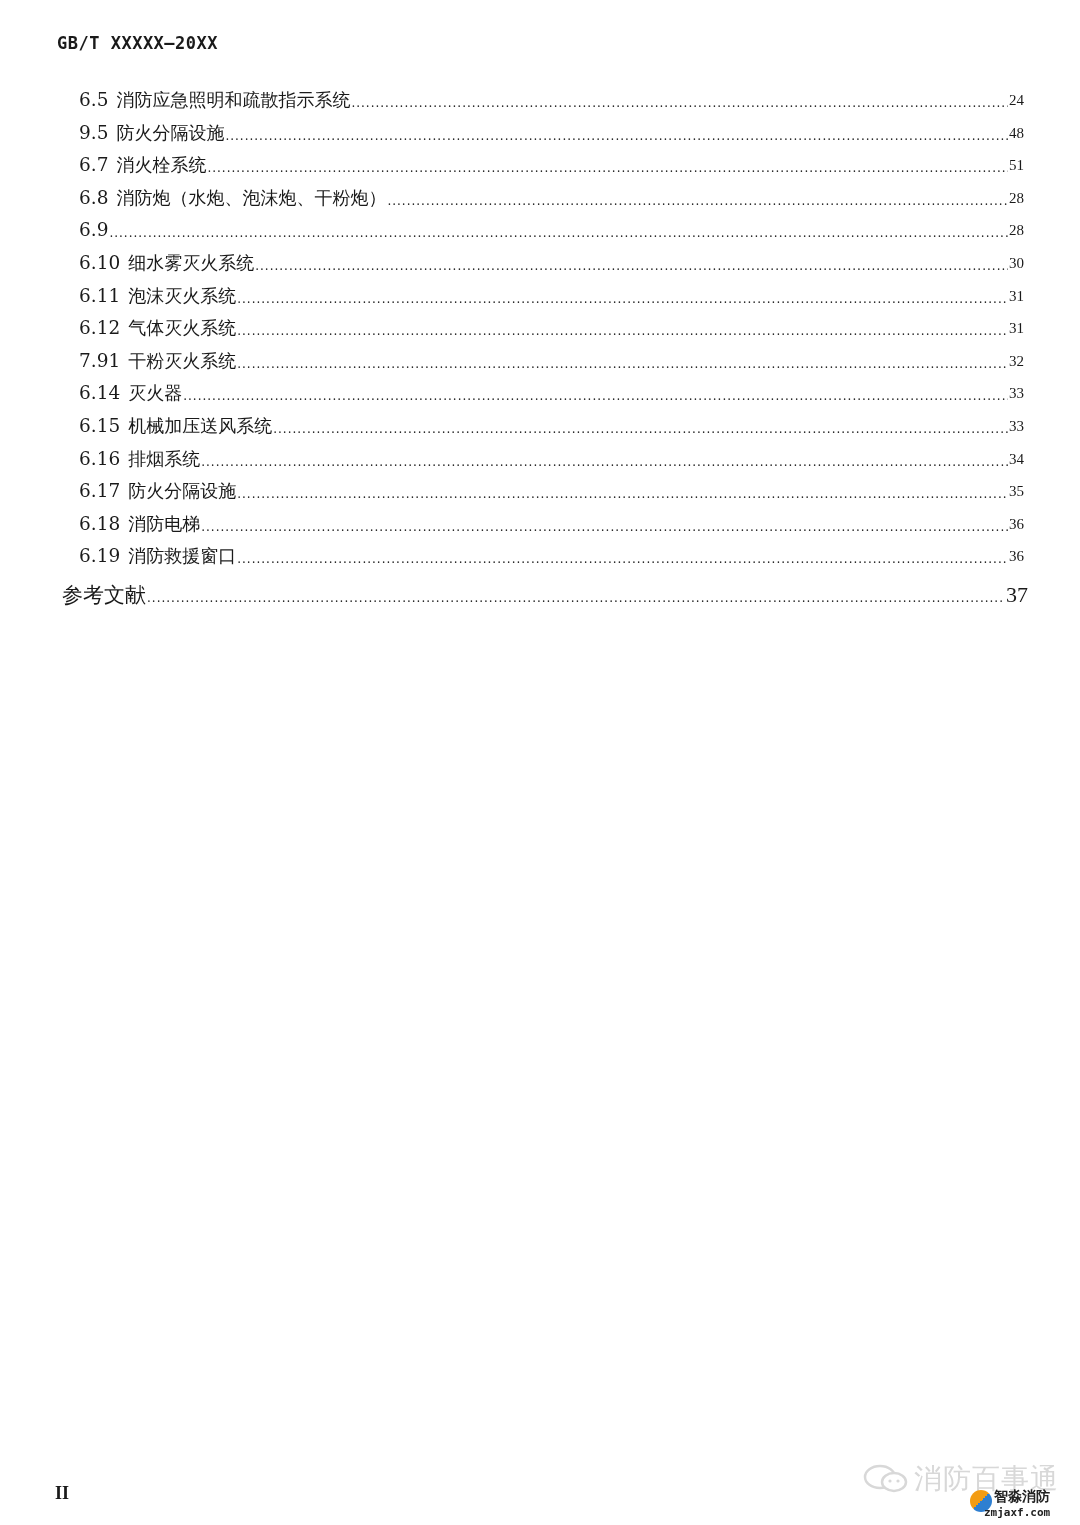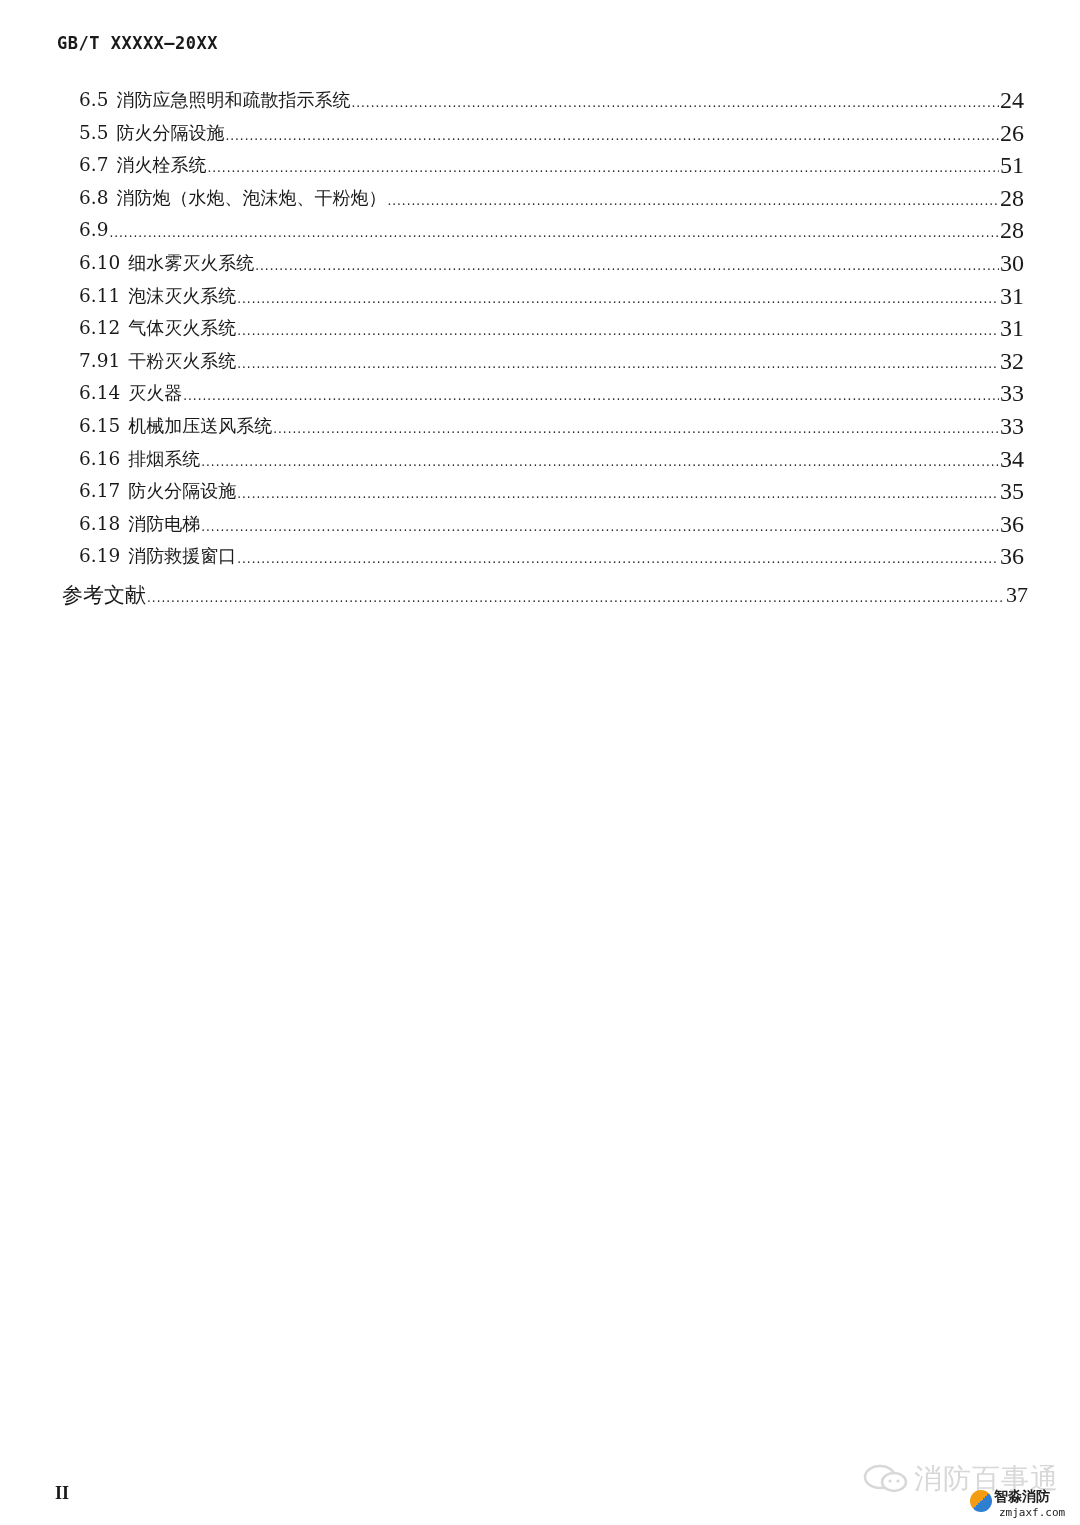--- a/index.html
+++ b/index.html
@@ -3,49 +3,49 @@
 <meta charset="utf-8">
 <style>
   html, body { margin:0; padding:0; background:#ffffff; }
   body { width:1080px; height:1525px; position:relative; overflow:hidden; font-family:"DejaVu Serif", serif; color:#1a1a1a; }
   .header { position:absolute; left:57px; top:33px; font-family:"DejaVu Sans Mono", monospace; font-weight:bold; font-size:17px; letter-spacing:0.5px; }
   .toc { position:absolute; left:0; top:84px; width:1080px; }
   .row { position:absolute; left:79px; width:945px; height:28px; display:flex; align-items:flex-end; font-size:18.5px; line-height:28px; }
   .row .num { white-space:pre; }
   .row .title { white-space:nowrap; margin-left:8px; font-family:"DejaVu Sans", sans-serif; font-size:18px; }
   .row .dots { flex:1; overflow:hidden; white-space:nowrap; margin:0 1px; font-size:12px; letter-spacing:1px; line-height:22px; color:#222; }
-  .row .page { white-space:nowrap; font-family:"Liberation Serif", serif; font-size:24px; }
+  .row .page { white-space:nowrap; font-family:"Liberation Serif", serif; font-size:15px; }
   .row.top { left:62px; width:966px; font-size:21px; }
   .row.top .title { margin-left:0; font-size:21px; }
   .row.top .page { font-size:22px; }
   .footer-page { position:absolute; left:55px; top:1483px; font-family:"Liberation Serif", serif; font-weight:bold; font-size:18px; }
   .wm { position:absolute; left:862px; top:1460px; width:200px; height:60px; }
   .wm-main { position:absolute; left:52px; top:0; font-family:"DejaVu Sans", sans-serif; font-size:28px; color:#d8d8d8; letter-spacing:1px; white-space:nowrap; }
   .wm-chat { position:absolute; left:0; top:4px; width:48px; height:30px; }
   .wm-logo { position:absolute; left:108px; top:30px; width:22px; height:22px; border-radius:50%; background:linear-gradient(135deg,#f39c12 0%,#f39c12 50%,#2e7fd1 50%,#2e7fd1 100%); }
   .wm-brand { position:absolute; left:132px; top:28px; font-family:"DejaVu Sans", sans-serif; font-weight:bold; font-size:14px; color:#222; white-space:nowrap; }
-  .wm-url { position:absolute; left:137px; top:46px; font-family:"DejaVu Sans Mono", monospace; font-weight:normal; font-size:11px; color:#222; white-space:nowrap; }
+  .wm-url { position:absolute; left:122px; top:46px; font-family:"DejaVu Sans Mono", monospace; font-weight:bold; font-size:11px; color:#222; white-space:nowrap; }
 </style>
 </head>
 <body>
 
 <div class="header">GB/T XXXXX—20XX</div>
 
 <div class="toc">
   <div class="row" style="top:2px">
       <span class="num">6.5</span>
       <span class="title">消防应急照明和疏散指示系统</span>
       <span class="dots">....................................................................................................................................................................................................................................................</span>
       <span class="page">24</span>
     </div>
   <div class="row" style="top:35px">
-      <span class="num">5.5</span>
+      <span class="num">9.5</span>
       <span class="title">防火分隔设施</span>
       <span class="dots">....................................................................................................................................................................................................................................................</span>
-      <span class="page">26</span>
+      <span class="page">48</span>
     </div>
   <div class="row" style="top:67px">
       <span class="num">6.7</span>
       <span class="title">消火栓系统</span>
       <span class="dots">....................................................................................................................................................................................................................................................</span>
       <span class="page">51</span>
     </div>
   <div class="row" style="top:100px">
       <span class="num">6.8</span>
       <span class="title">消防炮（水炮、泡沫炮、干粉炮）</span>

